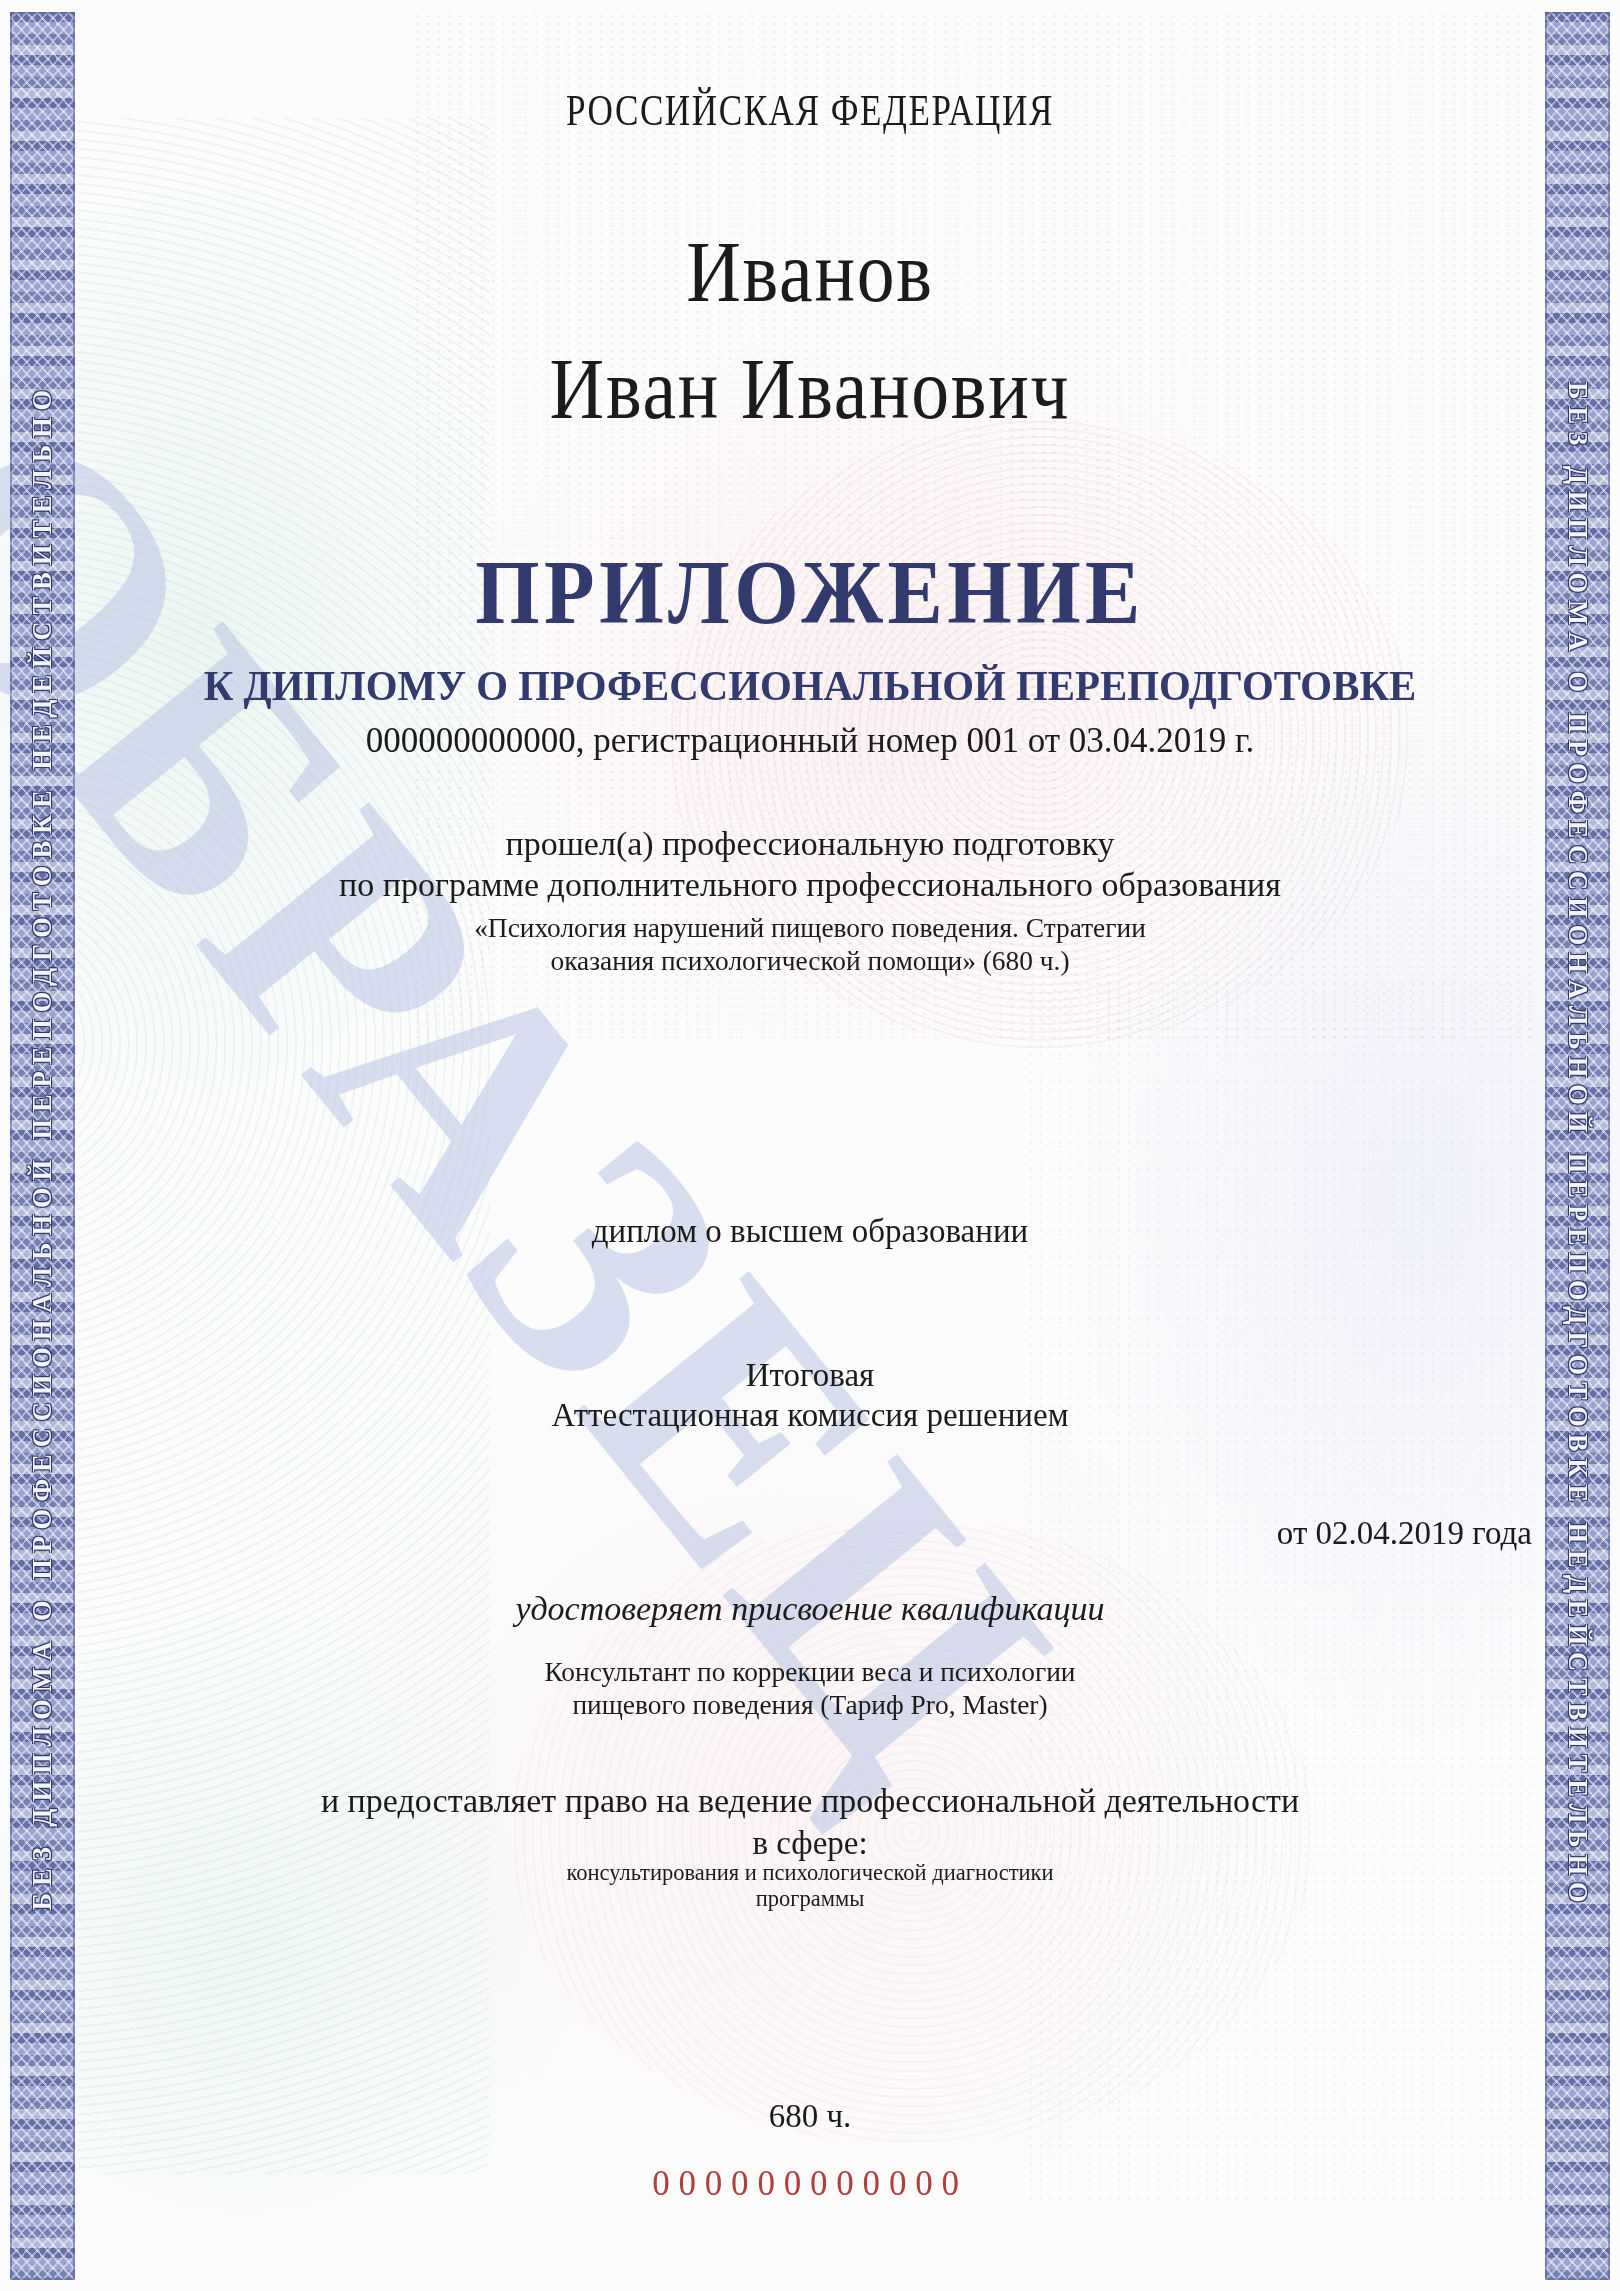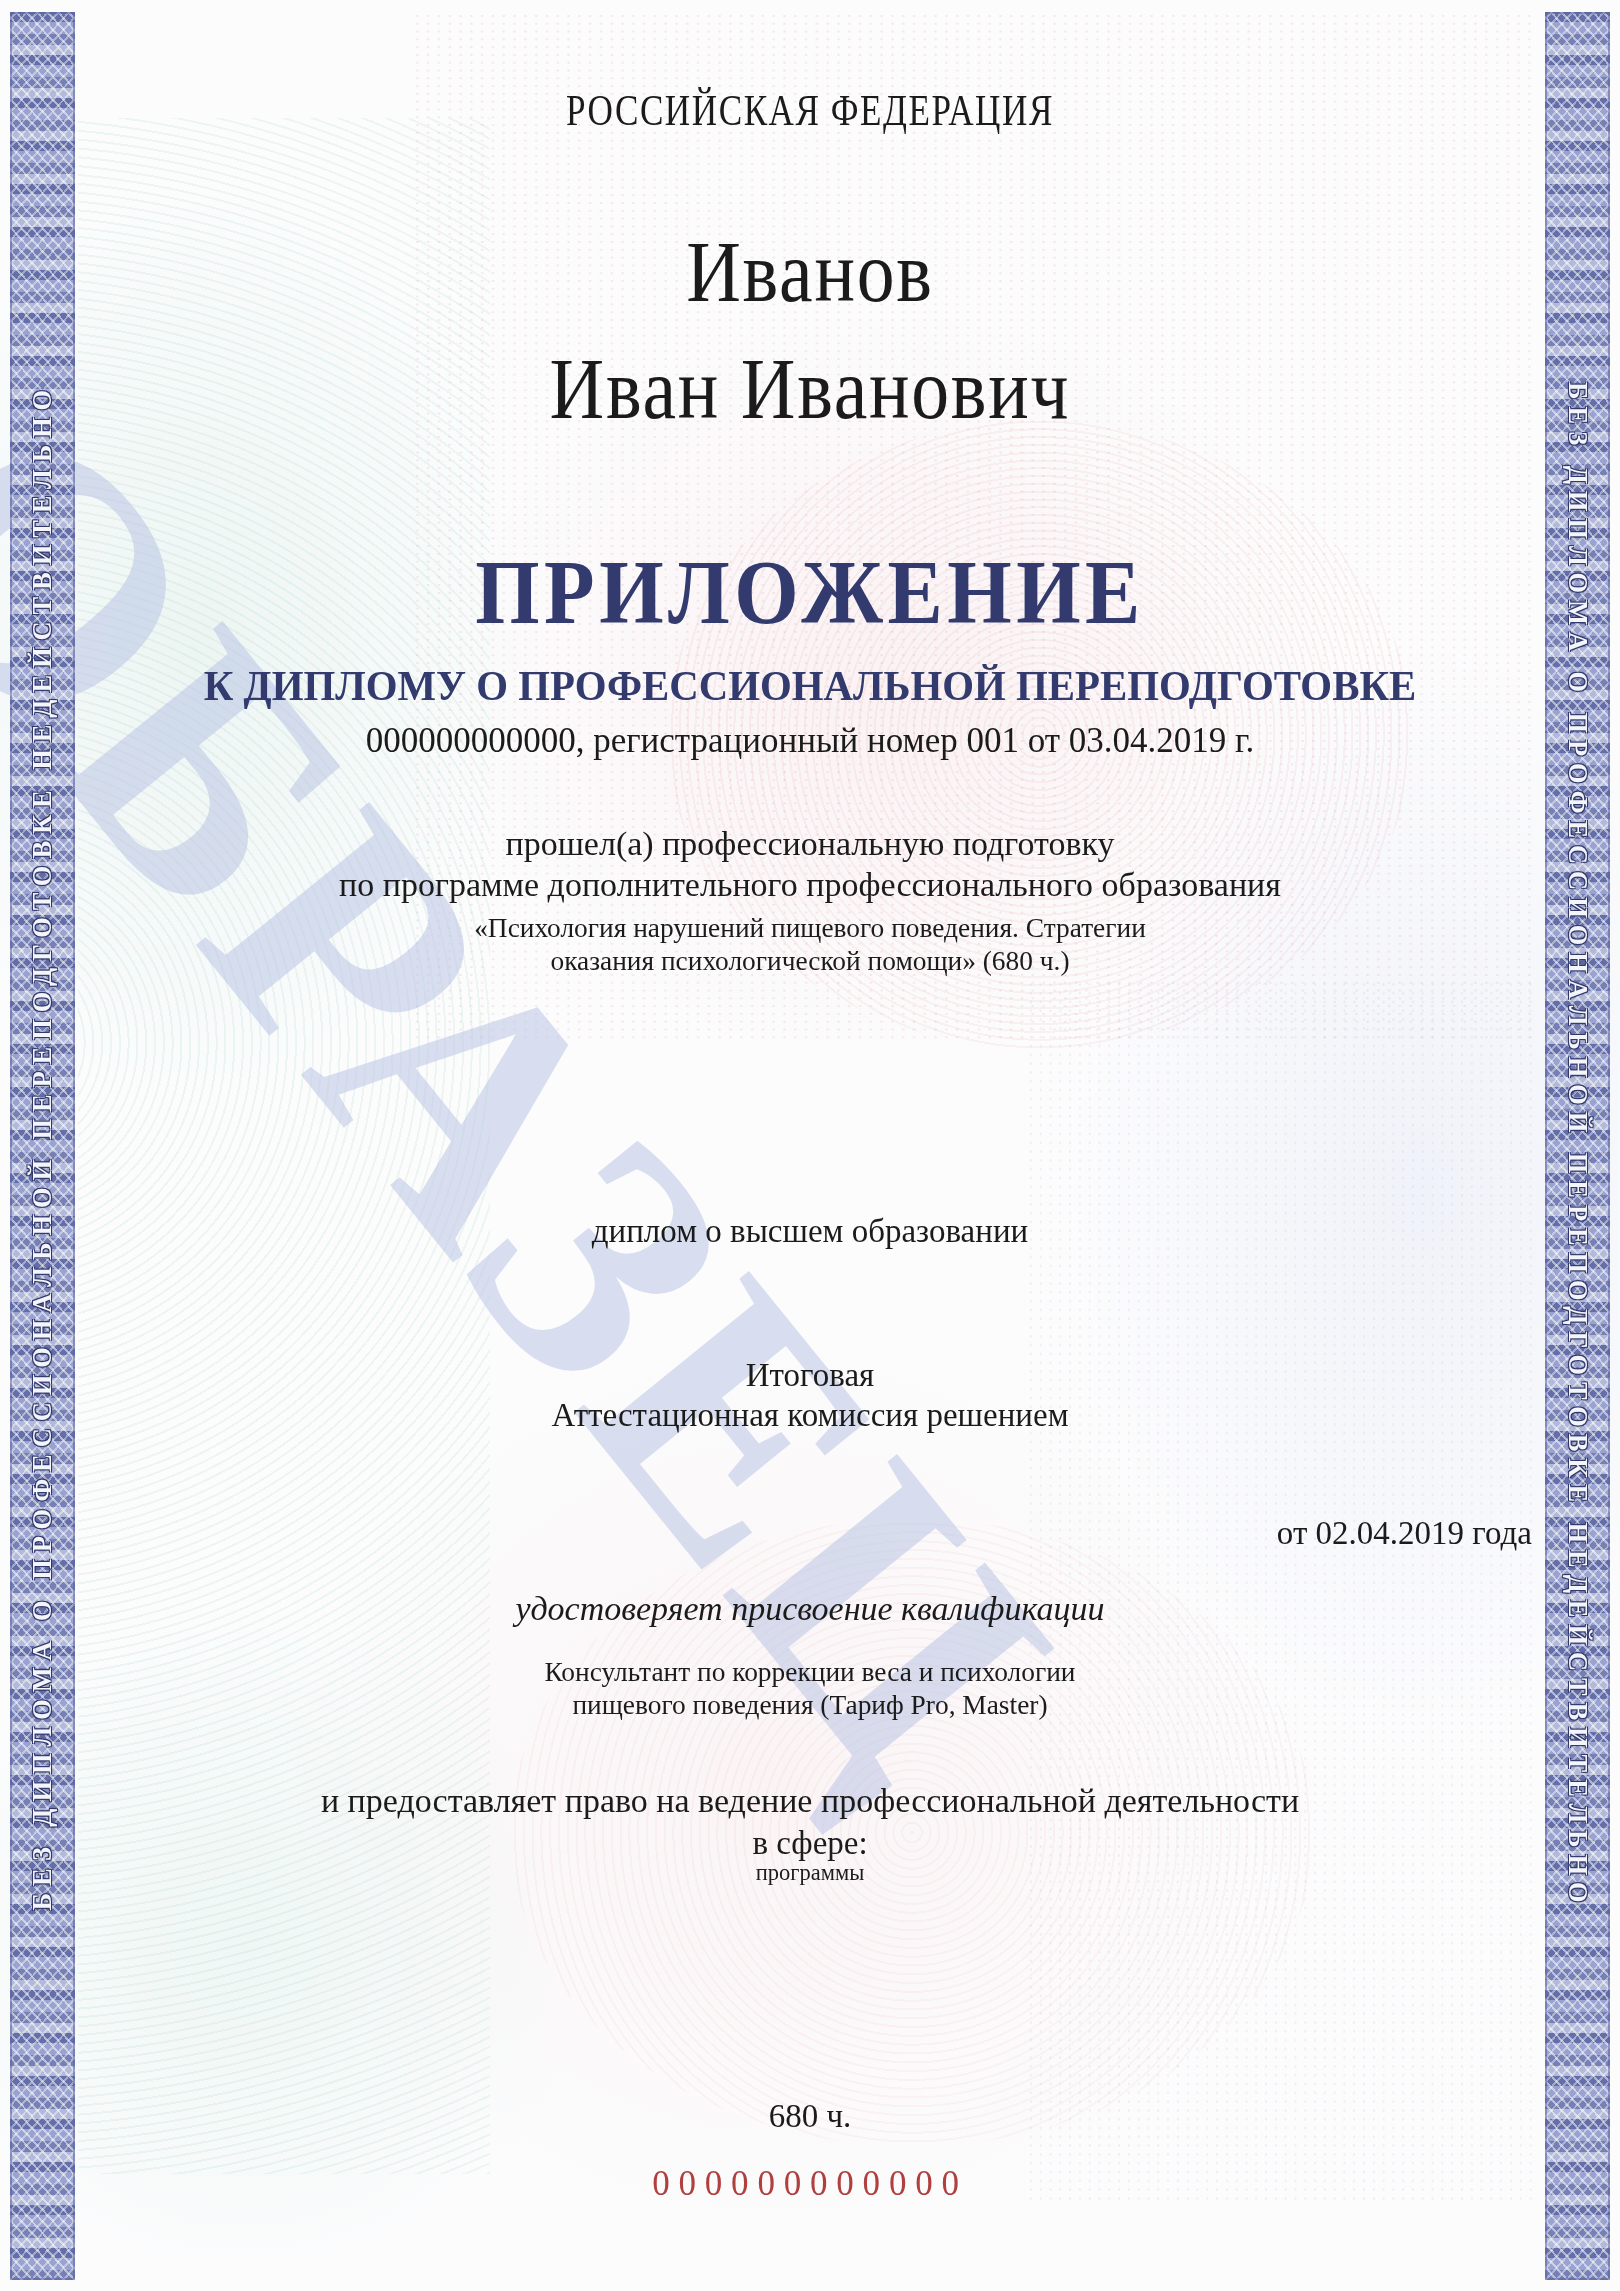--- a/index.html
+++ b/index.html
@@ -128,20 +128,21 @@
 
   <div class="line qualification">
     <span class="bl">Консультант по коррекции веса и психологии</span>
     <span class="bl">пищевого поведения (Тариф Pro, Master)</span>
   </div>
 
   <div class="line rights">и предоставляет право на ведение профессиональной деятельности</div>
   <div class="line sphere-label">в сфере:</div>
 
   <div class="line sphere">
+    <span class="bl">консультирования и психологической диагностики</span>
     <span class="bl">программы</span>
   </div>
 
   <div class="line hours">680 ч.</div>
 
   <div class="line serial">000000000000</div>
 
 </div>
 
 

